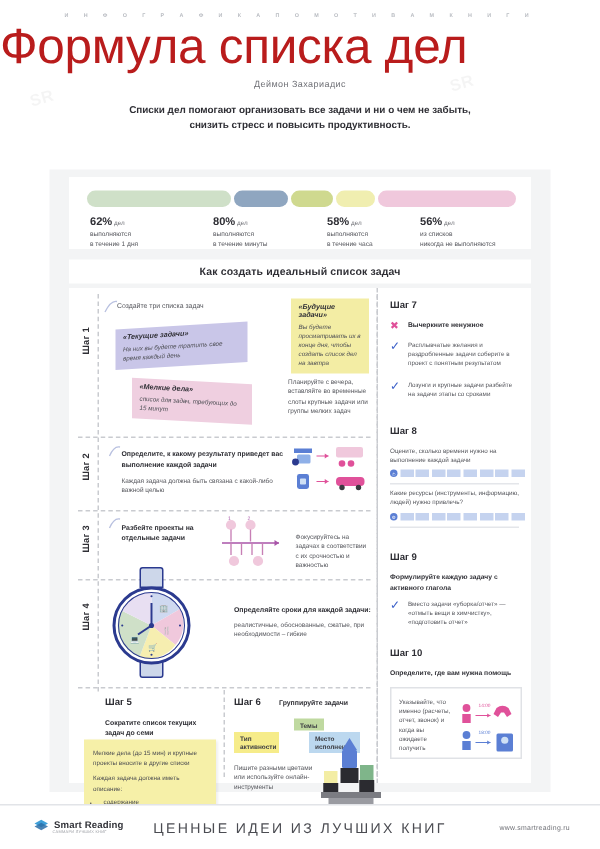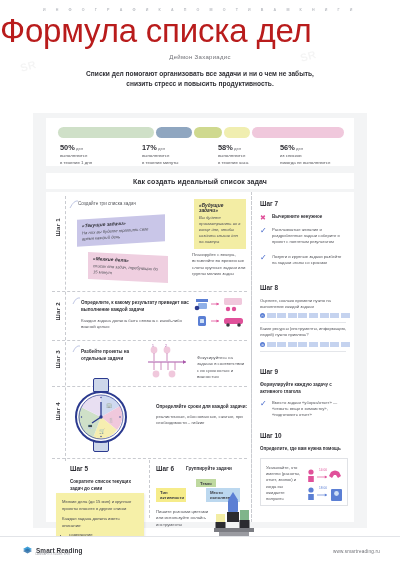--- a/index.html
+++ b/index.html
@@ -151,27 +151,27 @@
   <div class="canvas"></div>
 
   <div class="stats">
     <div class="bar" style="left:12px;width:96px;background:#cfe0c8;"></div>
     <div class="bar" style="left:110px;width:36px;background:#8fa6c0;"></div>
     <div class="bar" style="left:148px;width:28px;background:#cfd98f;"></div>
     <div class="bar" style="left:178px;width:26px;background:#f0eeb0;"></div>
     <div class="bar" style="left:206px;width:92px;background:#f0c8dc;"></div>
 
     <div class="stat" style="left:14px;">
-      <span class="pc">50%</span>
+      <span class="pc">62%</span>
       <span class="unit">дел</span><br>
       <span>выполняются</span><br>
       <span>в течение 1 дня</span>
     </div>
     <div class="stat" style="left:96px;">
-      <span class="pc">17%</span>
+      <span class="pc">80%</span>
       <span class="unit">дел</span><br>
       <span>выполняются</span><br>
       <span>в течение минуты</span>
     </div>
     <div class="stat" style="left:172px;">
       <span class="pc">58%</span>
       <span class="unit">дел</span><br>
       <span>выполняются</span><br>
       <span>в течение часа</span>
     </div>
@@ -420,16 +420,17 @@
 
   <div class="footer">
     <div class="f-logo">
       <svg width="11" height="11" viewBox="0 0 11 11">
         <path d="M1 4 L5.5 1.5 L10 4 L5.5 6.5 Z" fill="#3f9fd8"></path>
         <path d="M1 6 L5.5 8.5 L10 6 L5.5 3.5 Z" fill="#2d6ea8" opacity="0.85"></path>
       </svg>
       <span class="lg-txt">Smart Reading</span>
       <span class="lg-sub">САММАРИ ЛУЧШИХ КНИГ</span>
     </div>
+    <div class="f-center">ЦЕННЫЕ ИДЕИ ИЗ ЛУЧШИХ КНИГ</div>
     <div class="f-url">www.smartreading.ru</div>
   </div>
 
 </div>
 
 </body></html>

